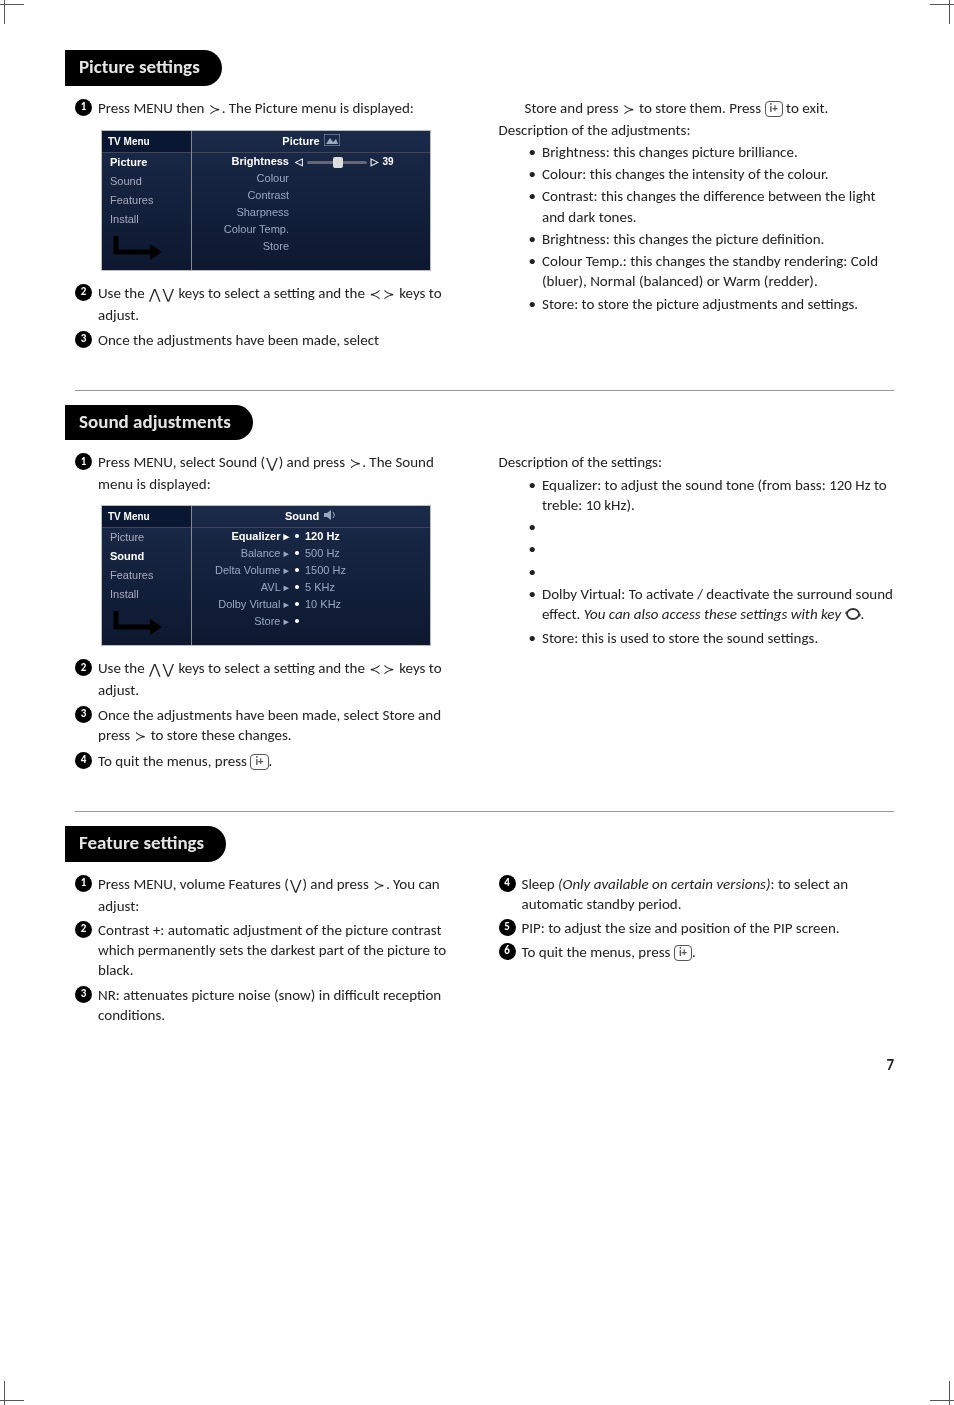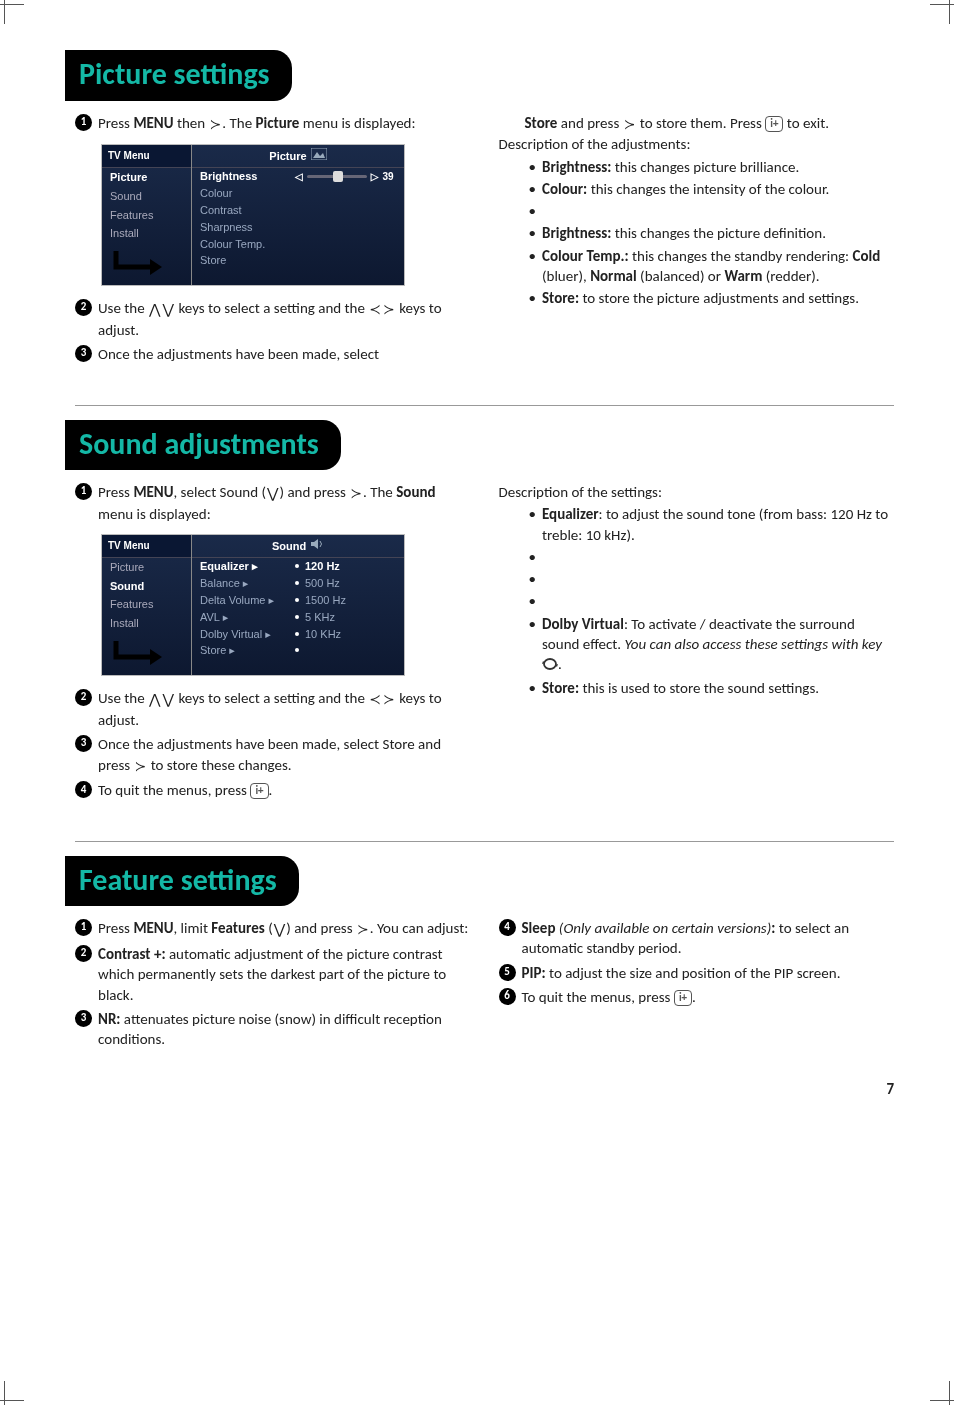--- a/index.html
+++ b/index.html
@@ -8,23 +8,23 @@
     font-size: 15px;
     color: #222;
     background: #fff;
     width: 954px;
     padding: 50px 60px 40px 75px;
     line-height: 1.35;
   }
   .section-title {
     display: inline-block;
     background: #000;
-    color: #14b8a6;
+    color: #e5e5e5;
     font-weight: bold;
-    font-size: 30px;
+    font-size: 19px;
     padding: 4px 22px 6px 14px;
     border-radius: 0 18px 18px 0;
     margin-bottom: 12px;
     position: relative;
     left: -10px;
   }
   .two-col {
     display: flex;
     gap: 28px;
     margin-bottom: 36px;
@@ -38,38 +38,38 @@
     align-items: center; justify-content: center;
     font-size: 11px; font-weight: bold;
     flex-shrink: 0;
     margin-right: 6px;
     position: relative; top: 1px;
   }
   .step { display: flex; margin-bottom: 4px; }
   .step-body { flex: 1; }
   .bullet-row { display: flex; padding-left: 30px; margin-bottom: 2px; }
   .bullet-dot { margin-right: 6px; }
-  b, strong { font-weight: bold; }
+  b, strong { font-weight: normal; }
   em, i { font-style: italic; }
   .key-icon {
     display: inline-block;
     border: 1.4px solid #555;
     border-radius: 4px;
     padding: 0 4px;
     font-size: 11px;
     line-height: 14px;
     vertical-align: 1px;
     color: #555;
     font-weight: bold;
   }
   .arrow { font-size: 14px; vertical-align: -1px; padding: 0 1px; }
   .menu-box {
     display: flex;
     border: 1px solid #bbb;
-    width: 304px;
+    width: 330px;
     margin: 10px 0 12px 26px;
     font-family: Arial, sans-serif;
     font-size: 11px;
     color: #fff;
   }
   .menu-side {
     width: 90px;
     background: linear-gradient(#1a2a49,#0d1830);
     border-right: 1px solid #888;
   }
@@ -98,21 +98,21 @@
     padding: 3px 0;
     font-size: 11px;
     border-bottom: 1px solid #445;
     display: flex;
     align-items: center;
     justify-content: center;
     gap: 4px;
   }
   .menu-main-row { display: flex; padding: 1px 8px; color: #99a8c0; }
   .menu-main-row.sel { color: #fff; font-weight: bold; }
-  .menu-main-label { width: 95px; padding-right: 6px; }
+  .menu-main-label { width: 95px; text-align: right; padding-right: 6px; }
   .menu-main-val { flex:1; }
   .menu-main-val .dot { display:inline-block; width:4px; height:4px; background:#fff; border-radius:50%; vertical-align:2px; margin-right:6px; }
   .slider {
     display: inline-flex; align-items: center; gap: 4px;
     font-size: 10px; color:#fff;
   }
   .slider-track {
     width: 60px; height: 3px; background:#667; position:relative; border-radius:2px;
   }
   .slider-thumb {
@@ -240,20 +240,21 @@
     <div class="bullet-row">
         <span class="bullet-dot">•</span>
         <div><b>Brightness:</b><span> this changes picture brilliance.</span></div>
       </div>
     <div class="bullet-row">
         <span class="bullet-dot">•</span>
         <div><b>Colour:</b><span> this changes the intensity of the colour.</span></div>
       </div>
     <div class="bullet-row">
         <span class="bullet-dot">•</span>
+        <div><b>Contrast:</b><span> this changes the difference between the light and dark tones.</span></div>
       </div>
     <div class="bullet-row">
         <span class="bullet-dot">•</span>
         <div><b>Brightness:</b><span> this changes the picture definition.</span></div>
       </div>
     <div class="bullet-row">
         <span class="bullet-dot">•</span>
         <div><b>Colour Temp.:</b><span> this changes the standby rendering: </span><b>Cold</b><span> (bluer), </span><b>Normal</b><span> (balanced) or </span><b>Warm</b><span> (redder).</span></div>
       </div>
     <div class="bullet-row">
@@ -380,21 +381,21 @@
 
 
 <hr class="sep">
 <div class="section-title">Feature settings</div>
 
 <div class="two-col" style="margin-bottom:10px;">
   <div class="col">
     <div class="step">
       <span class="num-circle">1</span>
       <div class="step-body">
-        <span>Press </span><b>MENU</b><span>, limit </span><b>Features</b><span> (</span><span class="arrow">⋁</span><span>) and press </span><span class="arrow">≻</span><span>. You can adjust:</span>
+        <span>Press </span><b>MENU</b><span>, volume </span><b>Features</b><span> (</span><span class="arrow">⋁</span><span>) and press </span><span class="arrow">≻</span><span>. You can adjust:</span>
       </div>
     </div>
     <div class="step">
       <span class="num-circle">2</span>
       <div class="step-body"><b>Contrast +:</b><span> automatic adjustment of the picture contrast which permanently sets the darkest part of the picture to black.</span></div>
     </div>
     <div class="step">
       <span class="num-circle">3</span>
       <div class="step-body"><b>NR:</b><span> attenuates picture noise (snow) in difficult reception conditions.</span></div>
     </div>

